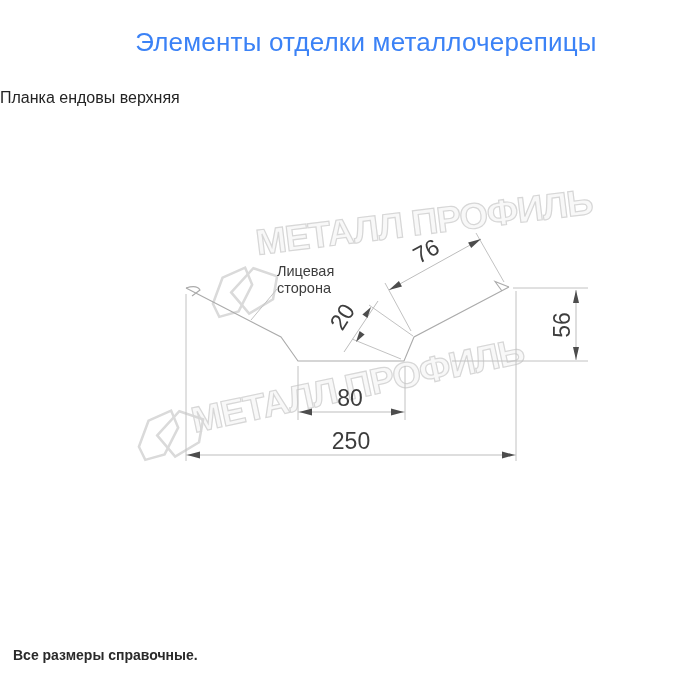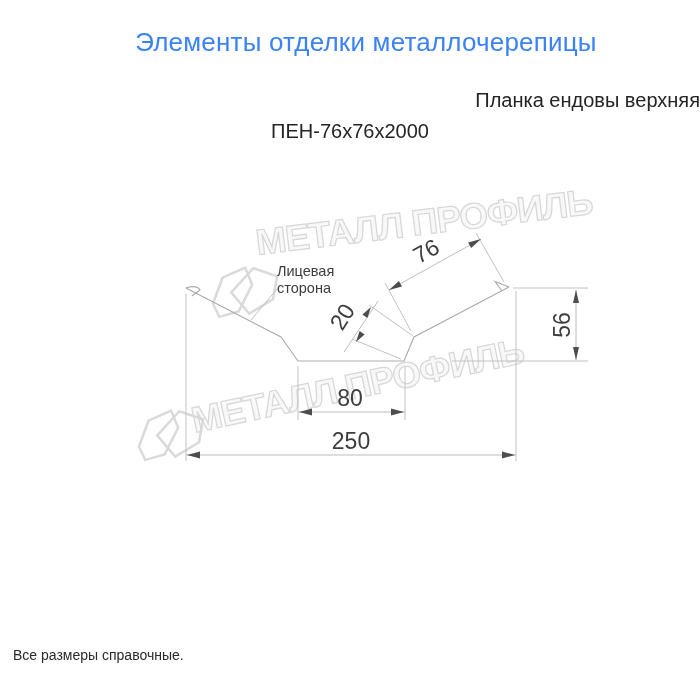--- a/index.html
+++ b/index.html
@@ -3,22 +3,22 @@
 <meta charset="utf-8">
 <style>
   html,body{margin:0;padding:0;background:#fff;}
   body{width:700px;height:700px;position:relative;overflow:hidden;
        font-family:"Liberation Sans","DejaVu Sans",sans-serif;color:#1f1f1f;}
   .stage{position:absolute;inset:0;width:700px;height:700px;background:#ffffff;}
 
   
   .title{position:absolute;top:27px;left:0;width:700px;text-align:center;
          font-size:26px;letter-spacing:.2px;color:#3b82f6;margin-left:16px;}
-  .subtitle{position:absolute;top:89px;left:0;width:700px;text-align:right;
-         font-size:20px;color:#242424;}
+  .subtitle{position:absolute;top:89px;left:0;width:700px;text-align:left;
+         font-size:16px;color:#242424;}
   .model{position:absolute;top:120px;left:0;width:700px;text-align:center;
          font-size:20px;color:#242424;}
 
   
   .wm-text{position:absolute;white-space:nowrap;font-weight:bold;font-size:36px;
      letter-spacing:-1px;color:rgba(205,205,205,0.15);
      -webkit-text-stroke:1.2px #d7d7d7;transform-origin:left center;}
   .wm1t{left:256px;top:222px;transform:rotate(-7deg) scaleX(1.02);}
   .wm2t{left:192px;top:400px;transform:rotate(-12deg) scaleX(1.02);}
   .wm-logo{position:absolute;transform-origin:center;}
@@ -30,21 +30,21 @@
   .profile{stroke:#ababab;stroke-width:1.1;fill:none;}
   .thin{stroke:#c2c2c2;stroke-width:1;fill:none;}
   .dimline{stroke:#bdbdbd;stroke-width:1;fill:none;}
   .arrow{fill:#4d4d4d;stroke:none;}
   text.dim{font-family:"Liberation Sans","DejaVu Sans",sans-serif;
            font-size:23px;fill:#3d3d3d;}
   text.lbl{font-family:"Liberation Sans","DejaVu Sans",sans-serif;
            font-size:14.5px;fill:#3d3d3d;}
 
   
-  .notes{position:absolute;left:13px;top:646px;font-size:14px;color:#2a2a2a;}
+  .notes{position:absolute;left:13px;top:646px;font-size:14px;color:#2a2a2a;font-weight:bold;}
   .notes span{display:block;line-height:19px;}
 </style>
 </head>
 <body>
 
 <div class="stage">
 
   <svg class="wm-logo wm1l" width="80" height="60" viewBox="0 0 80 60">
     <path d="M6,38 L20,14 L44,8 L48,26 L30,50 L10,52 Z" fill="none" stroke="#dadada" stroke-width="2.5"></path>
     <path d="M26,30 L52,10 L74,22 L66,44 L40,54 Z" fill="none" stroke="#dadada" stroke-width="2.5"></path>
@@ -52,21 +52,20 @@
   <div class="wm-text wm1t">МЕТАЛЛ ПРОФИЛЬ</div>
 
   <svg class="wm-logo wm2l" width="80" height="60" viewBox="0 0 80 60">
     <path d="M6,38 L20,14 L44,8 L48,26 L30,50 L10,52 Z" fill="none" stroke="#dadada" stroke-width="2.5"></path>
     <path d="M26,30 L52,10 L74,22 L66,44 L40,54 Z" fill="none" stroke="#dadada" stroke-width="2.5"></path>
   </svg>
   <div class="wm-text wm2t">МЕТАЛЛ ПРОФИЛЬ</div>
 
   <div class="title">Элементы отделки металлочерепицы</div>
   <div class="subtitle">Планка ендовы верхняя</div>
-  <div class="model">ПЕН-76х76х2000</div>
 
   <svg class="draw" width="700" height="700" viewBox="0 0 700 700">
 
     <g>
       <path class="profile" d="M 186,288 L 281,337 L 298,361 L 404,361 L 414,337 L 509,287"></path>
 
       <path class="profile" d="M 186,288 Q 197,284.5 200,290 L 192,296"></path>
 
       <path class="profile" d="M 509,287 L 495,281.5 L 502,291"></path>
     </g>

